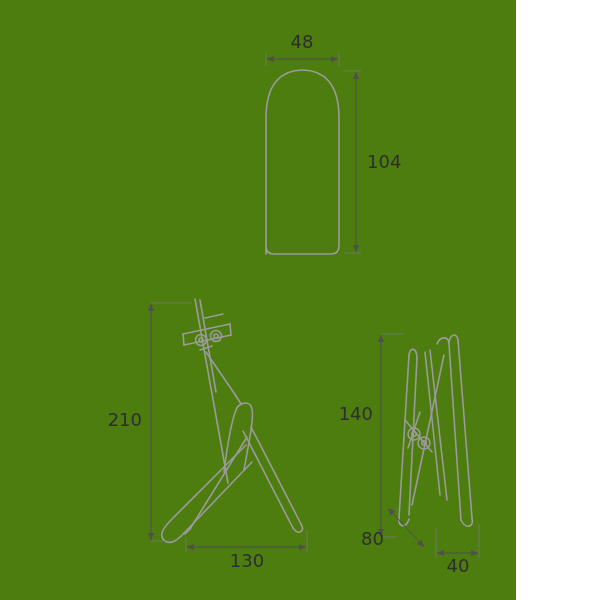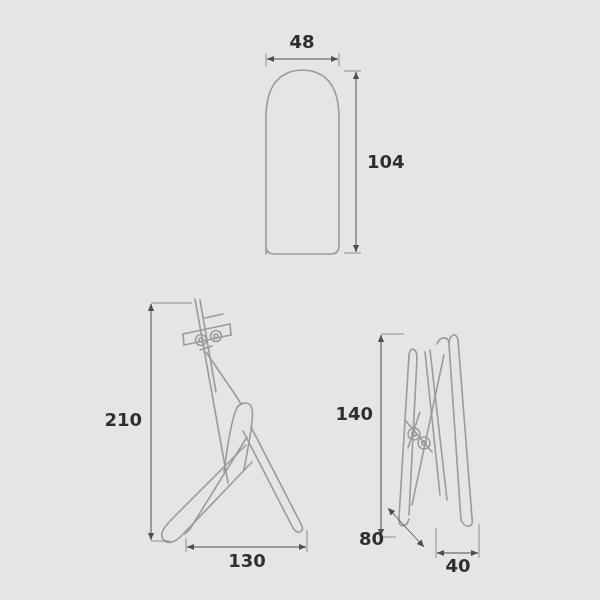--- a/index.html
+++ b/index.html
@@ -6,24 +6,23 @@
     margin: 0;
     padding: 0;
     background: #ffffff;
     width: 600px;
     height: 600px;
     overflow: hidden;
     font-family: "DejaVu Sans", "Liberation Sans", sans-serif;
   }
   .canvas {
     position: relative;
-    width: 600px;
+    width: 516px;
     height: 600px;
-    background: #e5e5e5;
-    font-weight: bold;
+    background: #4d7c0f;
   }
   svg text {
     font-family: "DejaVu Sans", "Liberation Sans", sans-serif;
     font-size: 18px;
     fill: #2e2e2e;
   }
   .drawing {
     stroke: #9b9b9b;
     fill: none;
     stroke-width: 1.6;

